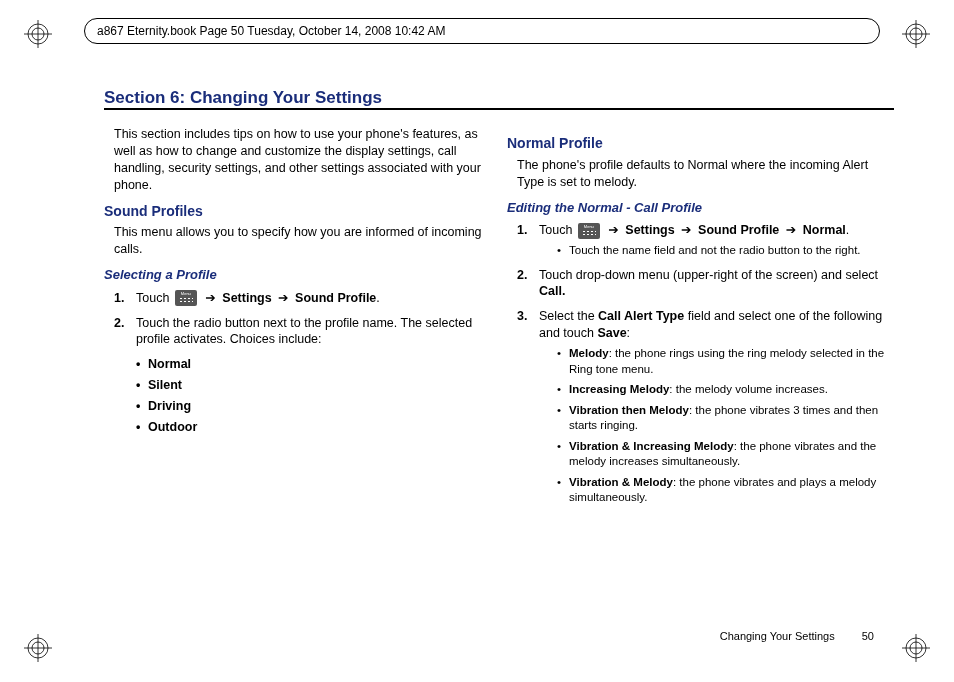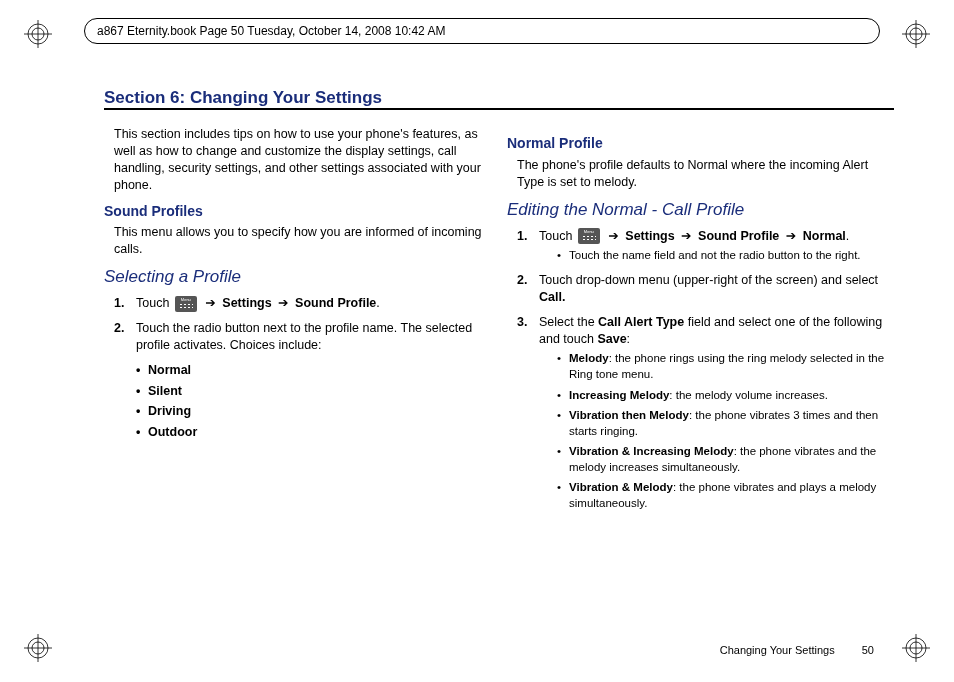--- a/index.html
+++ b/index.html
@@ -61,23 +61,23 @@
     }
     .col { flex: 1; font-size: 12.5px; line-height: 1.35; }
     .h2 {
       color: #1a2d7a;
       font-weight: bold;
       font-size: 14px;
       margin: 8px 0 4px;
     }
     .h3 {
       color: #1a2d7a;
-      font-weight: normal;
+      font-weight: bold;
       font-style: italic;
-      font-size: 17px;
+      font-size: 13px;
       margin: 8px 0 6px;
     }
     .body-p { margin-bottom: 8px; margin-left: 10px; }
     ol.steps {
       list-style: none;
       padding-left: 32px;
       counter-reset: step;
     }
     ol.steps > li {
       position: relative;
@@ -151,21 +151,21 @@
       margin-bottom: 5px;
       padding-left: 10px;
     }
     ul.sub-bullets > li::before {
       content: "•";
       position: absolute;
       left: -2px;
     }
     .footer {
       position: absolute;
-      bottom: 26px;
+      bottom: 40px;
       right: 80px;
       font-size: 11px;
     }
     .footer .pn { margin-left: 24px; }
     b { font-weight: bold; }
   </style>
 </head>
 <body>
 
 <div class="crop-mark cm-tl">

